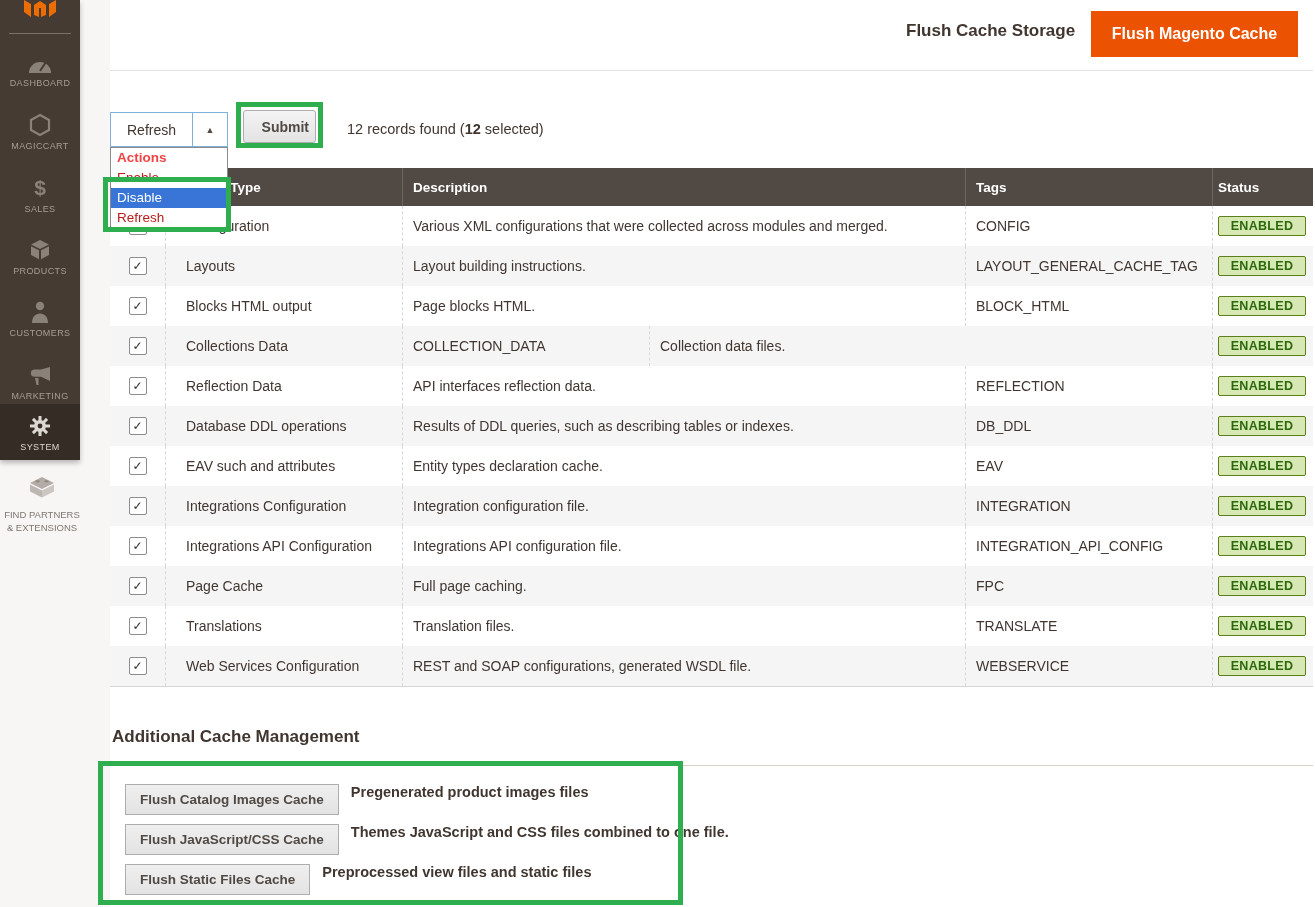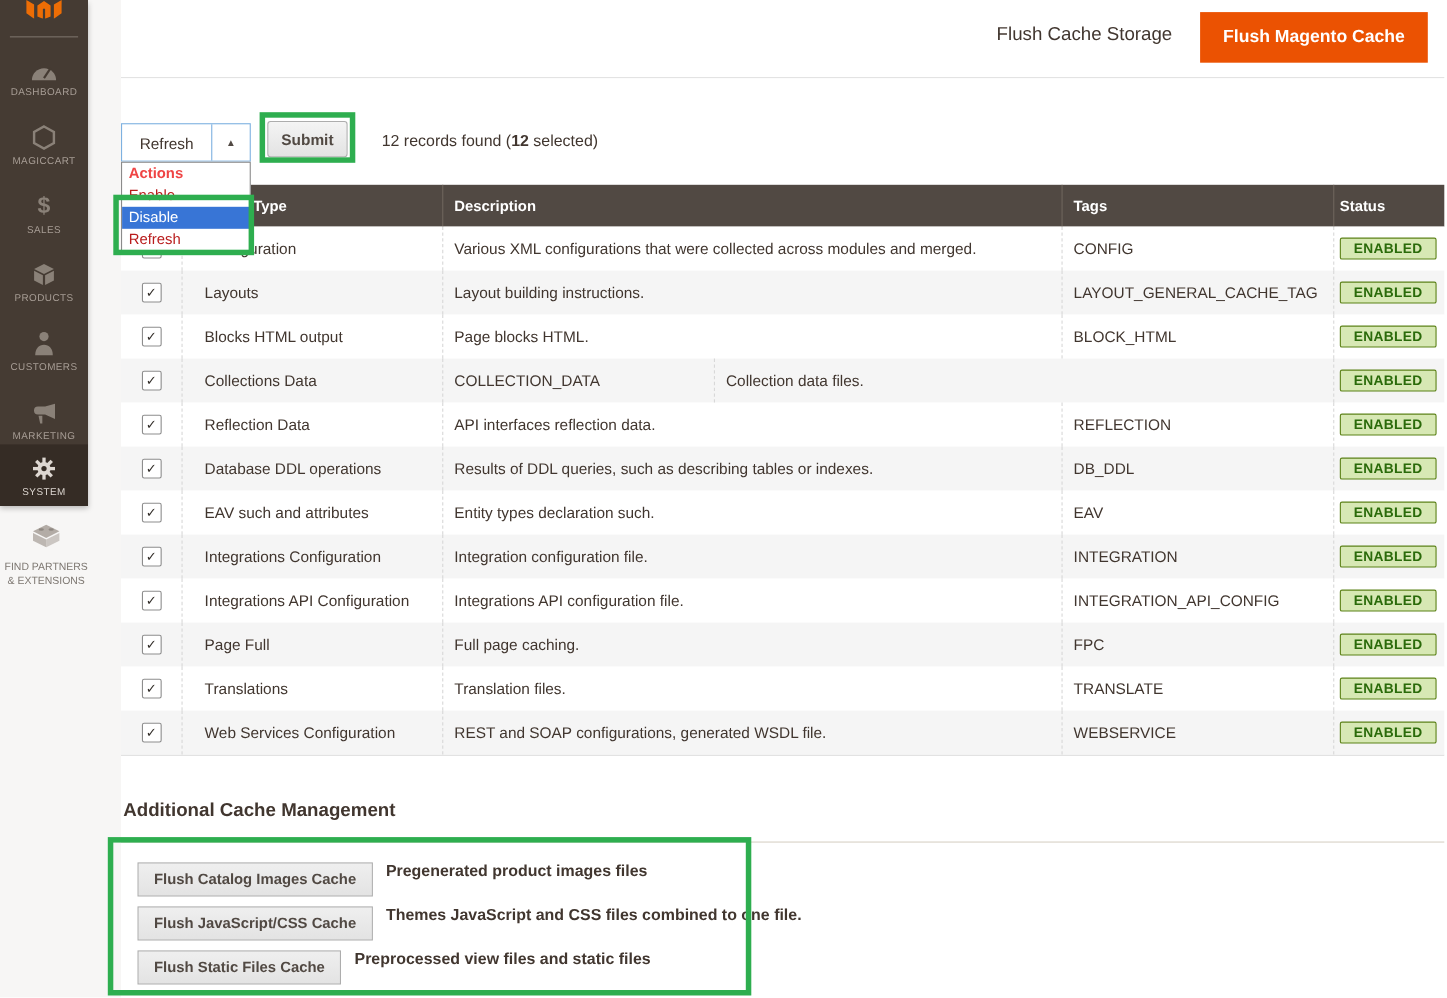--- a/index.html
+++ b/index.html
@@ -16,21 +16,21 @@
   .nav-item{position:absolute;left:0;width:80px;text-align:center;cursor:pointer;}
   .nav-item .nav-icon{height:26px;display:flex;align-items:flex-end;justify-content:center;}
   .nav-label{font-size:9px;letter-spacing:.4px;color:#a79d95;margin-top:4px;font-weight:400;}
   .nav-item.active{background:#352c25;height:56px;padding-top:8px;box-sizing:border-box;}
   .nav-item.active .nav-label{color:#ddd7d1;}
   .dollar-glyph{font-size:21px;font-weight:700;color:#8a8178;line-height:24px;}
   .partners{position:absolute;left:0;top:472px;width:84px;text-align:center;cursor:pointer;z-index:2;}
   .partners-label{font-size:9.5px;color:#7d7771;line-height:13px;margin-top:4px;}
 
   
-  .flush-storage-btn{position:absolute;left:900px;top:20px;font-size:17px;font-weight:400;
+  .flush-storage-btn{position:absolute;left:900px;top:20px;font-size:17px;font-weight:700;
                      color:#41362f;background:none;border:none;cursor:pointer;z-index:2;
                      font-family:"Liberation Sans", sans-serif;}
   .flush-magento-btn{position:absolute;left:1091px;top:11px;width:207px;height:46px;background:#eb5202;
                      color:#fff;font-size:16px;font-weight:700;border:none;cursor:pointer;z-index:2;
                      font-family:"Liberation Sans", sans-serif;}
   .header-divider{position:absolute;left:110px;top:70px;width:1203px;height:1px;background:#e3e3e3;}
 
   
   .action-select{position:absolute;left:110px;top:112px;width:118px;height:35px;background:#fff;
                  border:1px solid #7eb1e0;display:flex;box-sizing:border-box;cursor:pointer;z-index:6;}
@@ -38,21 +38,21 @@
   .select-arrow{width:34px;border-left:1px solid #7eb1e0;display:flex;align-items:center;
                 justify-content:center;font-size:9px;color:#514943;}
   .dropdown{position:absolute;left:110px;top:147px;width:118px;background:#fff;border:1px solid #8b8b8b;
             box-sizing:border-box;z-index:6;font-size:13.5px;}
   .dd-item{height:20px;line-height:20px;padding-left:6px;color:#b91c1c;cursor:pointer;}
   .dd-group{font-weight:700;color:#ef4444;}
   .dd-selected{background:#3875d6;color:#fff;}
   .submit-btn{position:absolute;left:243px;top:110px;width:73px;height:33px;
               background:linear-gradient(#f4f4f4,#e3e3e3);border:1px solid #adadad;border-radius:3px;
               font-size:14px;font-weight:700;color:#514943;cursor:pointer;z-index:2;
-              font-family:"Liberation Sans", sans-serif;}
+              font-family:"Liberation Sans", sans-serif;text-align:right;}
   .records{position:absolute;left:347px;top:121px;font-size:14.5px;color:#41362f;z-index:2;}
   .records b{font-weight:700;}
 
   
   .grid{position:absolute;left:110px;top:168px;width:1203px;border-bottom:1px solid #d6d6d6;z-index:1;}
   .thead{display:flex;height:38px;background:#514943;color:#fff;font-weight:700;font-size:13.5px;
          align-items:center;box-sizing:border-box;}
   .th{height:100%;display:flex;align-items:center;box-sizing:border-box;}
   .th:not(:last-child){border-right:1px solid #6e655d;}
   .trow{display:flex;height:40px;align-items:center;font-size:14px;color:#41362f;background:#fff;box-sizing:border-box;}
@@ -313,21 +313,21 @@
         </div>
     </div>
 
     <div class="trow">
       <div class="td c1">
           <span class="checkbox">
             <span class="check-mark">✓</span>
           </span>
         </div>
       <div class="td c2">EAV such and attributes</div>
-      <div class="td c3">Entity types declaration such.</div>
+      <div class="td c3">Entity types declaration cache.</div>
       <div class="td c4">EAV</div>
       <div class="td c5">
           <span class="badge">ENABLED</span>
         </div>
     </div>
 
     <div class="trow alt">
       <div class="td c1">
           <span class="checkbox">
             <span class="check-mark">✓</span>
@@ -354,21 +354,21 @@
           <span class="badge">ENABLED</span>
         </div>
     </div>
 
     <div class="trow alt">
       <div class="td c1">
           <span class="checkbox">
             <span class="check-mark">✓</span>
           </span>
         </div>
-      <div class="td c2">Page Full</div>
+      <div class="td c2">Page Cache</div>
       <div class="td c3">Full page caching.</div>
       <div class="td c4">FPC</div>
       <div class="td c5">
           <span class="badge">ENABLED</span>
         </div>
     </div>
 
     <div class="trow">
       <div class="td c1">
           <span class="checkbox">

